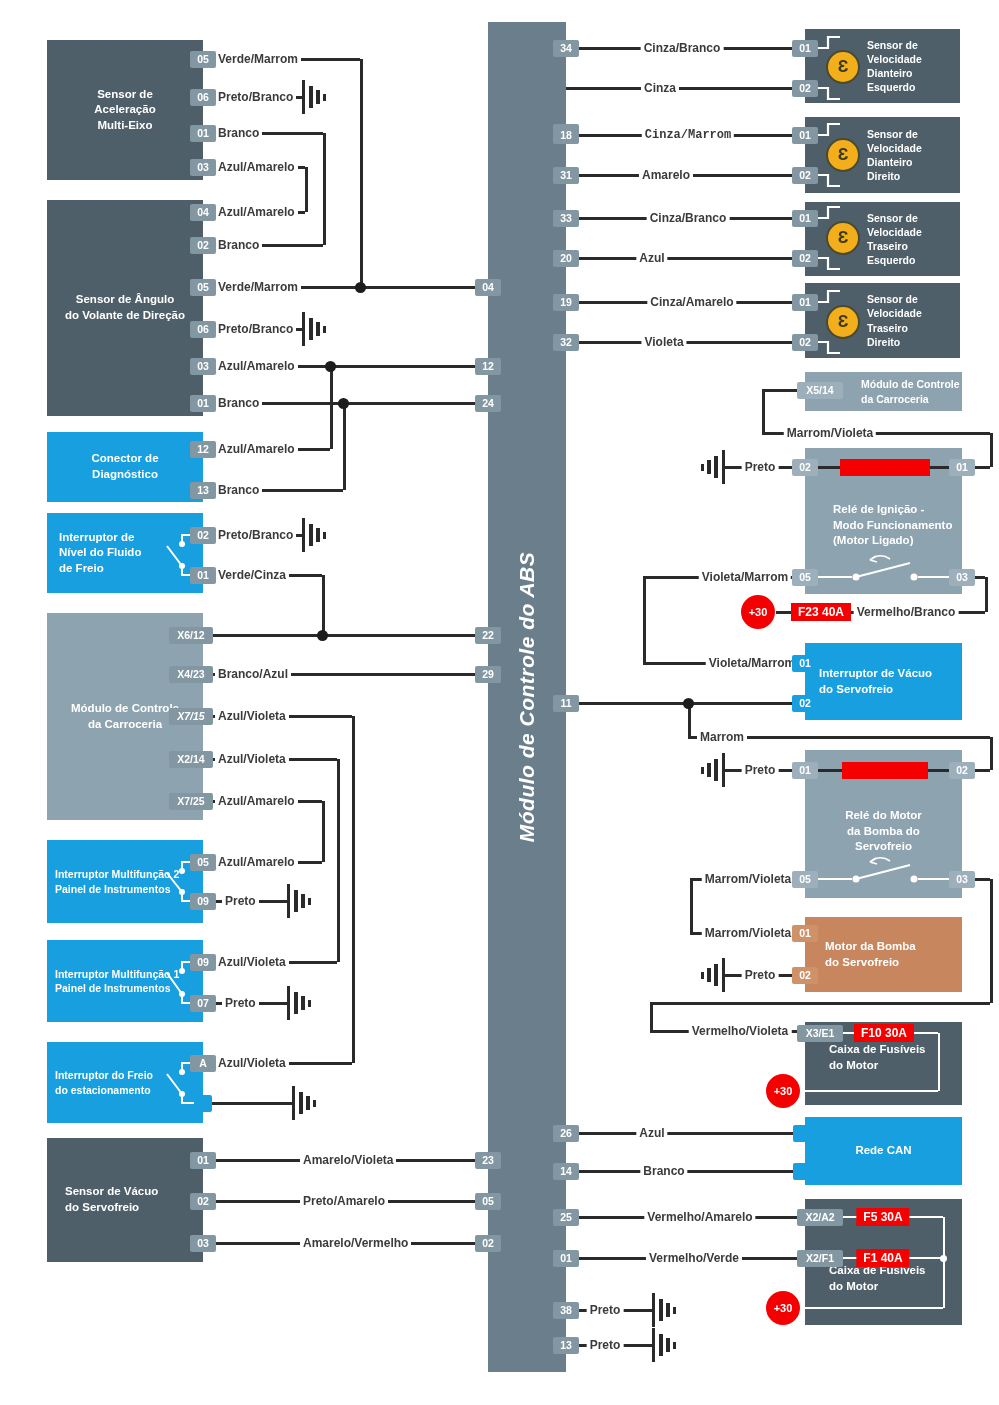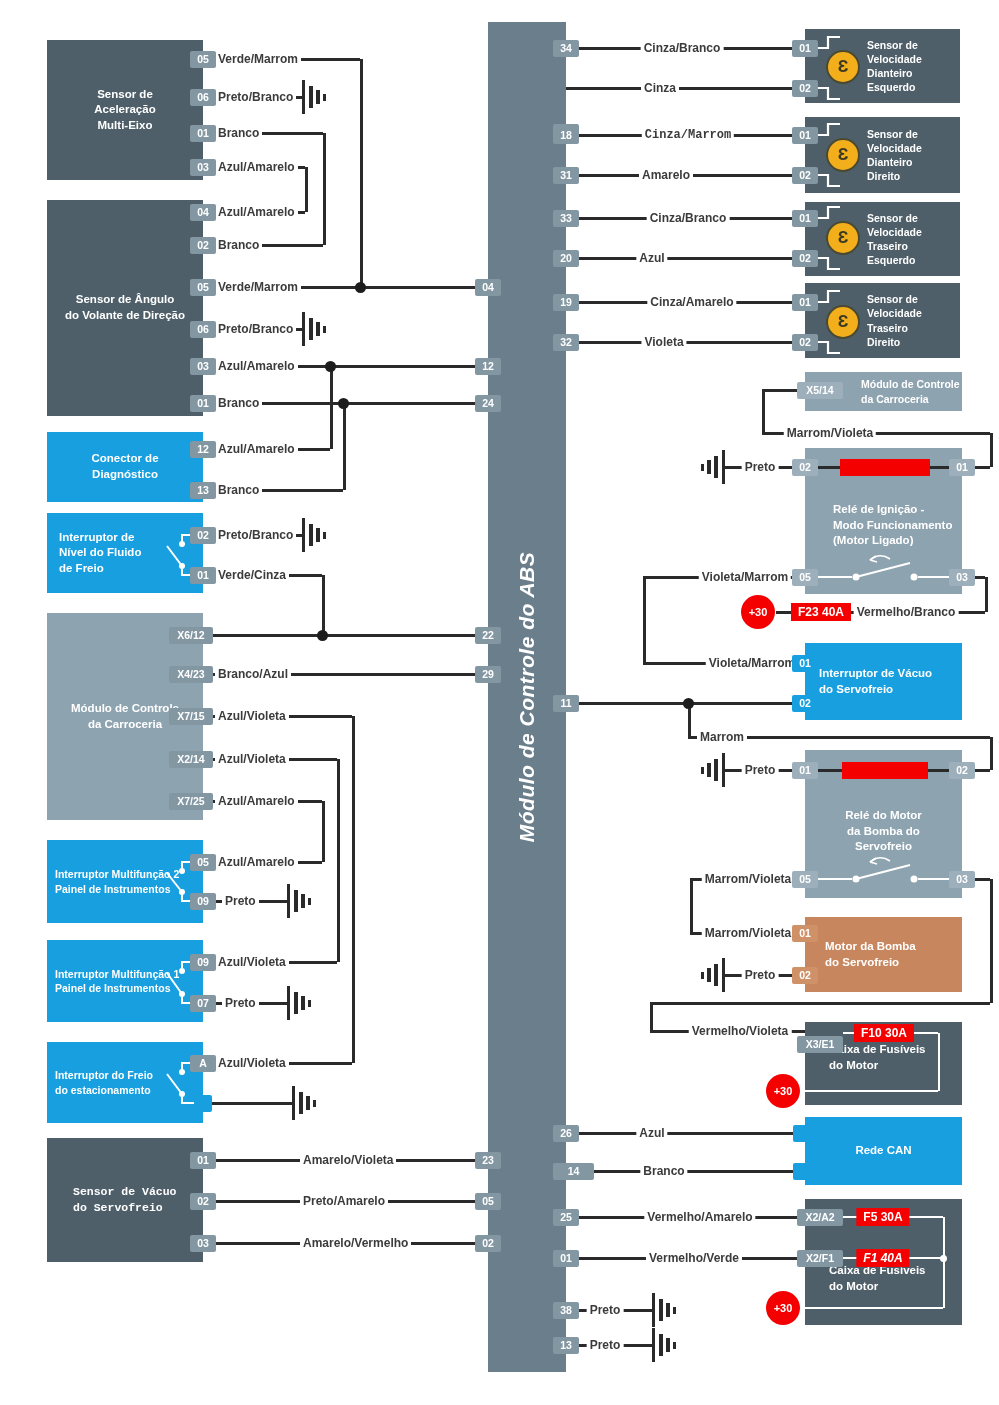--- a/index.html
+++ b/index.html
@@ -7,21 +7,21 @@
          font-family:"Liberation Sans","DejaVu Sans",sans-serif;}
   .block{position:absolute;}
   .dark{background:#4E5F69;}
   .blue{background:#189FDF;}
   .module{background:#8EA3B0;}
   .tan{background:#C8865E;}
   .col{background:#6A7E8B;}
   .blabel{position:absolute;inset:0;display:flex;align-items:center;color:#fff;font-weight:bold;
           font-size:11.5px;line-height:1.35;white-space:pre-line;}
   .c{justify-content:center;text-align:center;}
-  .l12{padding-left:12px;}.l14{padding-left:14px;}.l18{padding-left:26px;font-family:Liberation Mono, monospace;}.l20{padding-left:20px;}
+  .l12{padding-left:12px;}.l14{padding-left:14px;}.l18{padding-left:18px;}.l20{padding-left:20px;}
   .l8s{padding-left:8px;font-size:10.5px;}
   .l60s{padding-left:62px;font-size:10.5px;}
   .l58s{padding-left:56px;font-size:10.5px;}
   .rel1{padding-left:28px;padding-top:54px;align-items:flex-start;}
   .rel2{justify-content:center;text-align:center;align-items:flex-start;padding-top:58px;}
   .cx1{padding-left:24px;padding-top:20px;align-items:flex-start;}
   .cx2{padding-left:24px;padding-top:64px;align-items:flex-start;}
   .vtitle{position:absolute;display:flex;align-items:center;justify-content:center;}
   .vtitle span{transform:rotate(-90deg);white-space:nowrap;font-size:21px;font-weight:bold;
                font-style:italic;color:#fff;letter-spacing:.5px;}
@@ -379,42 +379,42 @@
     <div class="pin " style="left: 553px; top: 39.5px; width: 26px;">34</div>
     <div class="pin " style="left: 553px; top: 79.5px; width: 26px; margin-top: 44px;">21</div>
     <div class="pin " style="left: 553px; top: 126.5px; width: 26px;">18</div>
     <div class="pin " style="left: 553px; top: 166.5px; width: 26px;">31</div>
     <div class="pin " style="left: 553px; top: 209.5px; width: 26px;">33</div>
     <div class="pin " style="left: 553px; top: 249.5px; width: 26px;">20</div>
     <div class="pin " style="left: 553px; top: 293.5px; width: 26px;">19</div>
     <div class="pin " style="left: 553px; top: 333.5px; width: 26px;">32</div>
     <div class="pin " style="left: 553px; top: 694.5px; width: 26px;">11</div>
     <div class="pin " style="left: 553px; top: 1124.5px; width: 26px;">26</div>
-    <div class="pin " style="left: 553px; top: 1162.5px; width: 41px; text-align: center;">14</div>
+    <div class="pin " style="left: 553px; top: 1162.5px; width: 26px; text-align: center;">14</div>
     <div class="pin " style="left: 553px; top: 1208.5px; width: 26px;">25</div>
     <div class="pin " style="left: 553px; top: 1249.5px; width: 26px;">01</div>
     <div class="pin " style="left: 553px; top: 1301.5px; width: 26px;">38</div>
     <div class="pin " style="left: 553px; top: 1336.5px; width: 26px;">13</div>
     <div class="pin " style="left: 190px; top: 50.5px; width: 26px;">05</div>
     <div class="pin " style="left: 190px; top: 88.5px; width: 26px;">06</div>
     <div class="pin " style="left: 190px; top: 124.5px; width: 26px;">01</div>
     <div class="pin " style="left: 190px; top: 158.5px; width: 26px;">03</div>
     <div class="pin " style="left: 190px; top: 203.5px; width: 26px;">04</div>
     <div class="pin " style="left: 190px; top: 236.5px; width: 26px;">02</div>
     <div class="pin " style="left: 190px; top: 278.5px; width: 26px;">05</div>
     <div class="pin " style="left: 190px; top: 320.5px; width: 26px;">06</div>
     <div class="pin " style="left: 190px; top: 357.5px; width: 26px;">03</div>
     <div class="pin " style="left: 190px; top: 394.5px; width: 26px;">01</div>
     <div class="pin " style="left: 190px; top: 440.5px; width: 26px;">12</div>
     <div class="pin " style="left: 190px; top: 481.5px; width: 26px;">13</div>
     <div class="pin " style="left: 190px; top: 526.5px; width: 26px;">02</div>
     <div class="pin " style="left: 190px; top: 566.5px; width: 26px;">01</div>
     <div class="pin " style="left: 169px; top: 626.5px; width: 44px;">X6/12</div>
     <div class="pin " style="left: 169px; top: 665.5px; width: 44px; text-align: center;">X4/23</div>
-    <div class="pin " style="left: 169px; top: 707.5px; width: 44px;">X7/15</div>
+    <div class="pin " style="left: 169px; top: 707.5px; width: 44px; font-style: italic;">X7/15</div>
     <div class="pin " style="left: 169px; top: 750.5px; width: 44px;">X2/14</div>
     <div class="pin " style="left: 169px; top: 792.5px; width: 44px;">X7/25</div>
     <div class="pin " style="left: 190px; top: 853.5px; width: 26px;">05</div>
     <div class="pin " style="left: 190px; top: 892.5px; width: 26px;">09</div>
     <div class="pin " style="left: 190px; top: 953.5px; width: 26px;">09</div>
     <div class="pin " style="left: 190px; top: 994.5px; width: 26px;">07</div>
     <div class="pin " style="left: 190px; top: 1054.5px; width: 26px;">A</div>
     <div class="pin pinB" style="left: 194px; top: 1094.5px; width: 18px;"></div>
     <div class="pin " style="left: 190px; top: 1151.5px; width: 26px;">01</div>
     <div class="pin " style="left: 190px; top: 1192.5px; width: 26px;">02</div>
@@ -433,21 +433,21 @@
     <div class="pin pinR" style="left: 792px; top: 568.5px; width: 26px;">05</div>
     <div class="pin pinR" style="left: 949px; top: 568.5px; width: 26px;">03</div>
     <div class="pin pinB" style="left: 792px; top: 654.5px; width: 26px;">01</div>
     <div class="pin pinB" style="left: 792px; top: 694.5px; width: 26px;">02</div>
     <div class="pin pinR" style="left: 792px; top: 761.5px; width: 26px;">01</div>
     <div class="pin pinR" style="left: 949px; top: 761.5px; width: 26px;">02</div>
     <div class="pin pinR" style="left: 792px; top: 870.5px; width: 26px;">05</div>
     <div class="pin pinR" style="left: 949px; top: 870.5px; width: 26px;">03</div>
     <div class="pin pinT" style="left: 792px; top: 924.5px; width: 26px;">01</div>
     <div class="pin pinT" style="left: 792px; top: 966.5px; width: 26px;">02</div>
-    <div class="pin " style="left: 797px; top: 1024.5px; width: 46px; margin-top: 11px;">X3/E1</div>
+    <div class="pin " style="left: 797px; top: 1024.5px; width: 46px;">X3/E1</div>
     <div class="pin pinB" style="left: 793px; top: 1124.5px; width: 14px;"></div>
     <div class="pin pinB" style="left: 793px; top: 1162.5px; width: 14px;"></div>
     <div class="pin " style="left: 797px; top: 1208.5px; width: 46px;">X2/A2</div>
     <div class="pin " style="left: 797px; top: 1249.5px; width: 46px;">X2/F1</div>
     <div class="dot" style="left: 354.5px; top: 281.5px;"></div>
     <div class="dot" style="left: 324.5px; top: 360.5px;"></div>
     <div class="dot" style="left: 337.5px; top: 397.5px;"></div>
     <div class="dot" style="left: 316.5px; top: 629.5px;"></div>
     <div class="dot" style="left: 682.5px; top: 697.5px;"></div>
     <div class="wdot" style="left: 939.5px; top: 1254.5px;"></div>
@@ -513,21 +513,21 @@
       </svg></div>
     <div class="sym" style="left: 699px; top: 958px; width: 26px; height: 34px;"><svg width="26" height="34" viewBox="0 0 26 34">
         <rect x="23" y="0" width="3" height="34" fill="#2A2A2A"></rect>
         <rect x="15" y="6" width="4" height="22" fill="#2A2A2A"></rect>
         <rect x="8" y="10" width="4" height="14" fill="#2A2A2A"></rect>
         <rect x="2" y="14" width="3" height="7" fill="#2A2A2A"></rect>
       </svg></div>
     <div class="fuse" style="left: 821px; top: 612px;">F23 40A</div>
     <div class="fuse" style="left: 884px; top: 1033px;">F10 30A</div>
     <div class="fuse" style="left: 883px; top: 1217px;">F5 30A</div>
-    <div class="fuse" style="left: 883px; top: 1258px; font-style: italic;">F1 40A</div>
+    <div class="fuse" style="left: 883px; top: 1258px;">F1 40A</div>
     <div class="p30" style="left: 758px; top: 612px;">+30</div>
     <div class="p30" style="left: 783px; top: 1091px;">+30</div>
     <div class="p30" style="left: 783px; top: 1308px;">+30</div>
     <div class="sicon" style="left: 843px; top: 67px;">Ɛ</div>
     <div class="sicon" style="left: 843px; top: 155px;">Ɛ</div>
     <div class="sicon" style="left: 843px; top: 238px;">Ɛ</div>
     <div class="sicon" style="left: 843px; top: 322px;">Ɛ</div>
   </div>
 
 </body></html>

